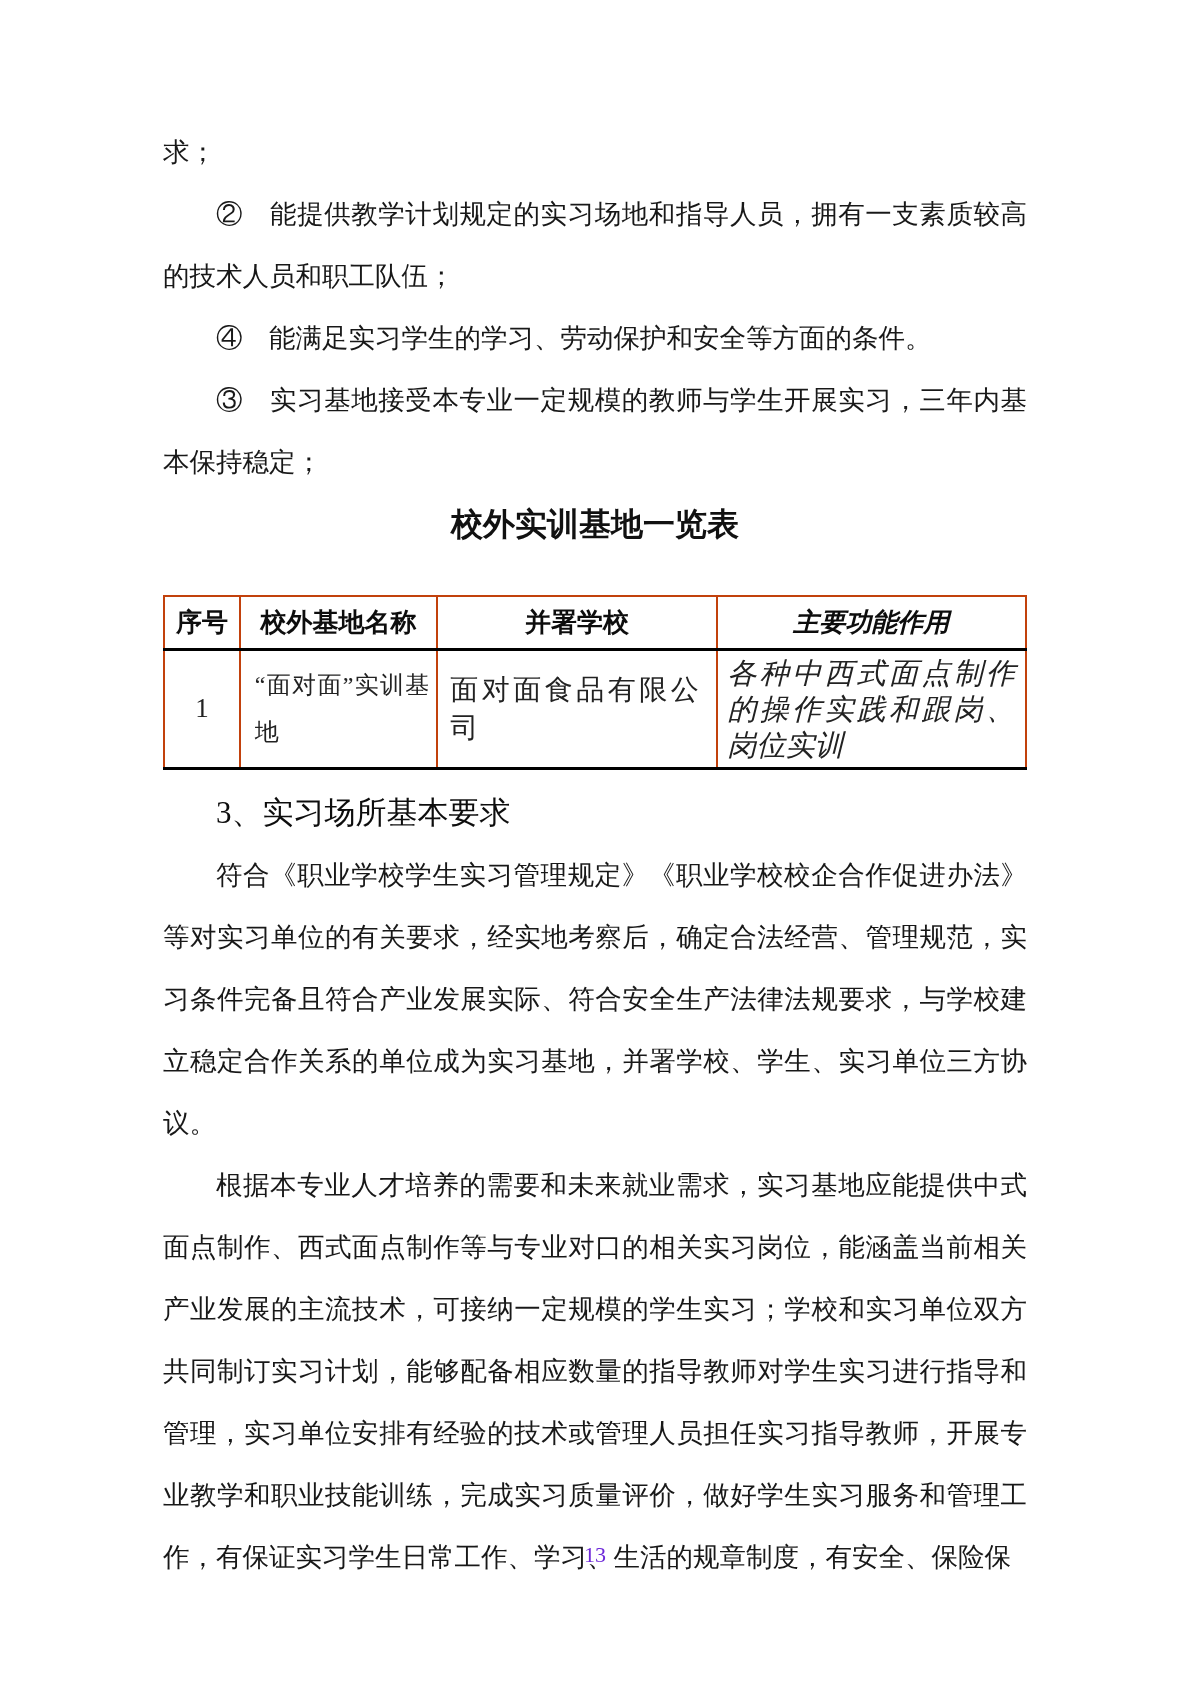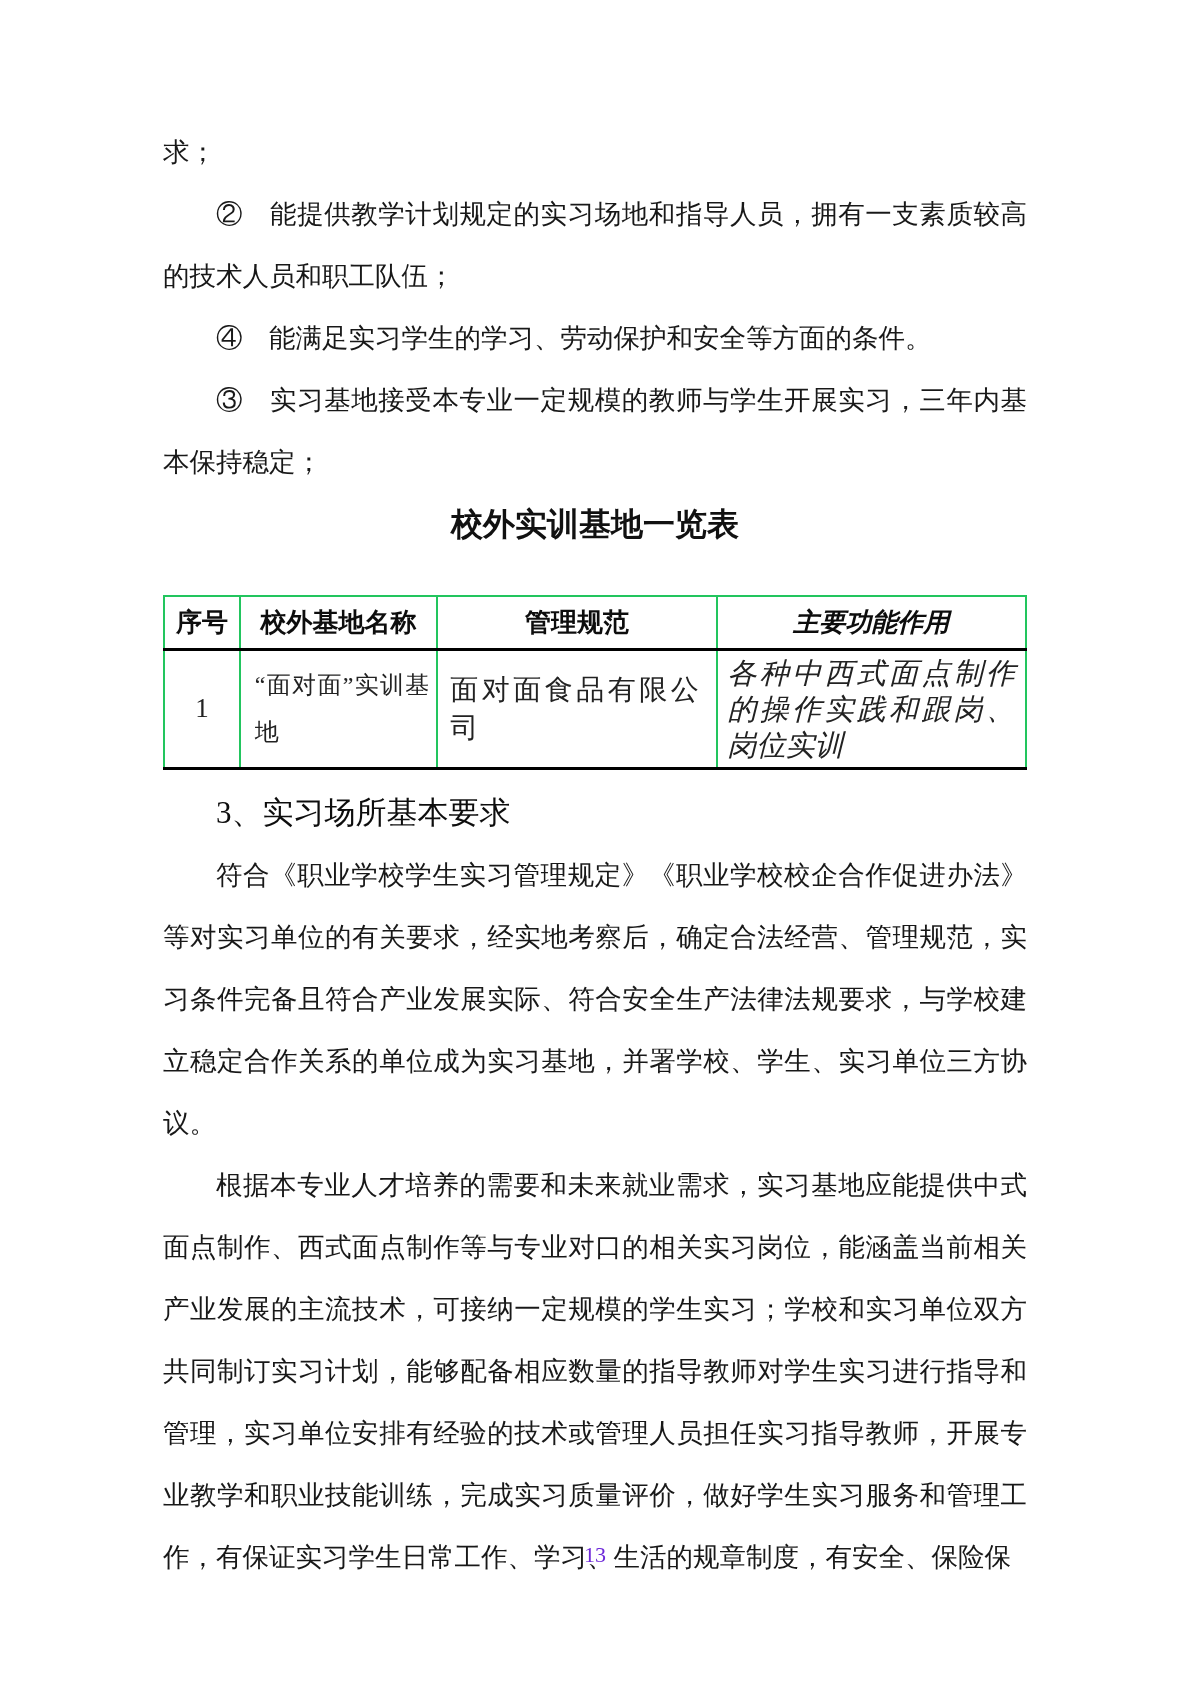--- a/index.html
+++ b/index.html
@@ -29,21 +29,21 @@
     line-height: 62px;
     color: #111111;
   }
   table.base-table {
     width: 100%;
     border-collapse: collapse;
     table-layout: fixed;
     margin-top: 40px;
   }
   table.base-table th, table.base-table td {
-    border: 2px solid #22c55e;
+    border: 2px solid #c2410c;
   }
   table.base-table thead th {
     border-bottom: 3px solid #000000;
     height: 53px;
     font-size: 26px;
     font-weight: bold;
     text-align: center;
     vertical-align: middle;
     color: #0d0d0d;
   }
@@ -92,21 +92,21 @@
 
   <p class="body-text indent">③　实习基地接受本专业一定规模的教师与学生开展实习，三年内基本保持稳定；</p>
 
   <h2 class="table-title">校外实训基地一览表</h2>
 
   <table class="base-table">
     <thead>
       <tr>
         <th class="w-index">序号</th>
         <th class="w-name">校外基地名称</th>
-        <th class="w-org">管理规范</th>
+        <th class="w-org">并署学校</th>
         <th class="w-func">主要功能作用</th>
       </tr>
     </thead>
     <tbody>
       <tr>
         <td class="col-index">1</td>
         <td class="col-name">“面对面”实训基地</td>
         <td class="col-org">面对面食品有限公司</td>
         <td class="col-func">各种中西式面点制作的操作实践和跟岗、岗位实训</td>
       </tr>

